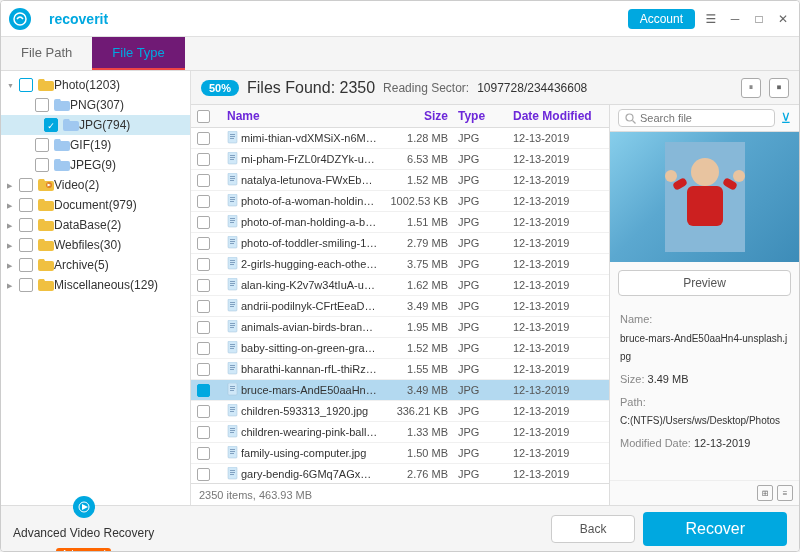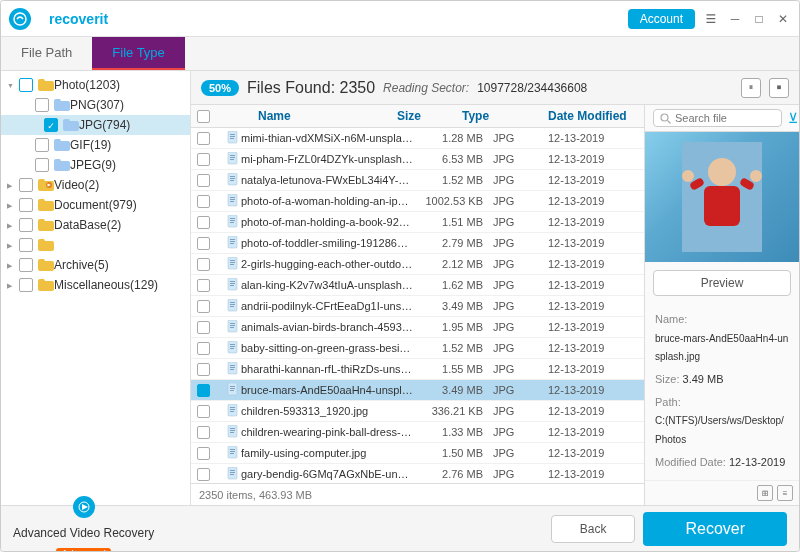--- a/index.html
+++ b/index.html
@@ -174,21 +174,21 @@
     }
     .progress-badge {
       background: #00a8e0;
       color: white;
       border-radius: 10px;
       padding: 2px 8px;
       font-size: 11px;
       font-weight: bold;
     }
     .scan-info { font-size: 16px; color: #333; }
-    .scan-reading { font-size: 12px; color: #666; font-style: italic; }
+    .scan-reading { font-size: 12px; color: #666; }
     .scan-sector { font-size: 12px; color: #333; font-weight: 500; }
     .scan-spacer { flex: 1; }
     .scan-control {
       width: 20px;
       height: 20px;
       border: 1px solid #aaa;
       border-radius: 3px;
       display: flex;
       align-items: center;
       justify-content: center;
@@ -215,23 +215,22 @@
 
     
     .table-header {
       display: flex;
       align-items: center;
       background: #f9f9f9;
       border-bottom: 1px solid #ddd;
       padding: 4px 6px;
       font-size: 12px;
       font-weight: 600;
-      color: #0369a1;
-      flex-shrink: 0;
-      gap: 31px;
+      color: #6d28d9;
+      flex-shrink: 0;
     }
     .col-check { width: 30px; flex-shrink: 0; }
     .col-name { flex: 1; min-width: 0; }
     .col-size { width: 80px; flex-shrink: 0; text-align: right; padding-right: 10px; }
     .col-type { width: 55px; flex-shrink: 0; }
     .col-date { width: 90px; flex-shrink: 0; }
 
     
     .table-body {
       flex: 1;
@@ -270,21 +269,21 @@
       display: flex;
       align-items: center;
       padding: 0 8px;
       font-size: 11px;
       color: #777;
       flex-shrink: 0;
     }
 
     
     .preview-panel {
-      width: 155px;
+      width: 190px;
       flex-shrink: 0;
       border-left: 1px solid #ddd;
       display: flex;
       flex-direction: column;
       background: #fafafa;
     }
     .preview-image-area {
       height: 130px;
       background: #e8e8e8;
       display: flex;
@@ -530,20 +529,21 @@
             <path d="M0 2 Q0 0 2 0 L6 0 L7 2 L14 2 Q16 2 16 4 L16 10 Q16 12 14 12 L2 12 Q0 12 0 10Z" fill="#f0c040"></path>
           </svg>
         <span class="tree-label">DataBase(2)</span>
       </div>
       <div class="tree-item">
         <span class="arrow chevron-right"></span>
         <div class="checkbox"></div>
         <svg class="folder" viewBox="0 0 16 12">
             <path d="M0 2 Q0 0 2 0 L6 0 L7 2 L14 2 Q16 2 16 4 L16 10 Q16 12 14 12 L2 12 Q0 12 0 10Z" fill="#f0c040"></path>
           </svg>
+        <span class="tree-label">Webfiles(30)</span>
       </div>
       <div class="tree-item">
         <span class="arrow chevron-right"></span>
         <div class="checkbox"></div>
         <svg class="folder" viewBox="0 0 16 12">
             <path d="M0 2 Q0 0 2 0 L6 0 L7 2 L14 2 Q16 2 16 4 L16 10 Q16 12 14 12 L2 12 Q0 12 0 10Z" fill="#f0c040"></path>
           </svg>
         <span class="tree-label">Archive(5)</span>
       </div>
       <div class="tree-item">
@@ -677,21 +677,21 @@
       <div class="row-check">
         <div class="row-check-box" style=""></div>
       </div>
       <svg class="file-img" viewBox="0 0 14 14">
         <rect x="1" y="0" width="9" height="12" rx="1" fill="#d0e8f8" stroke="#a0c0d8" stroke-width="0.5"></rect>
         <rect x="3" y="3" width="5" height="1" fill="#80a0c0"></rect>
         <rect x="3" y="5" width="5" height="1" fill="#80a0c0"></rect>
         <rect x="3" y="7" width="4" height="1" fill="#80a0c0"></rect>
       </svg>
       <div class="row-name">2-girls-hugging-each-other-outdoor-...</div>
-      <div class="row-size">2.12 MB</div>
+      <div class="row-size">3.75 MB</div>
       <div class="row-type">JPG</div>
       <div class="row-date">12-13-2019</div>
     </div>
               <div class="table-row">
       <div class="row-check">
         <div class="row-check-box" style=""></div>
       </div>
       <svg class="file-img" viewBox="0 0 14 14">
         <rect x="1" y="0" width="9" height="12" rx="1" fill="#d0e8f8" stroke="#a0c0d8" stroke-width="0.5"></rect>
         <rect x="3" y="3" width="5" height="1" fill="#80a0c0"></rect>

